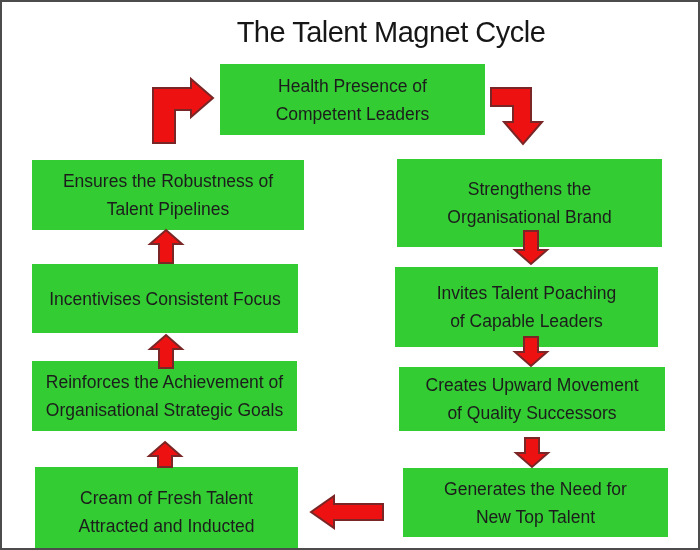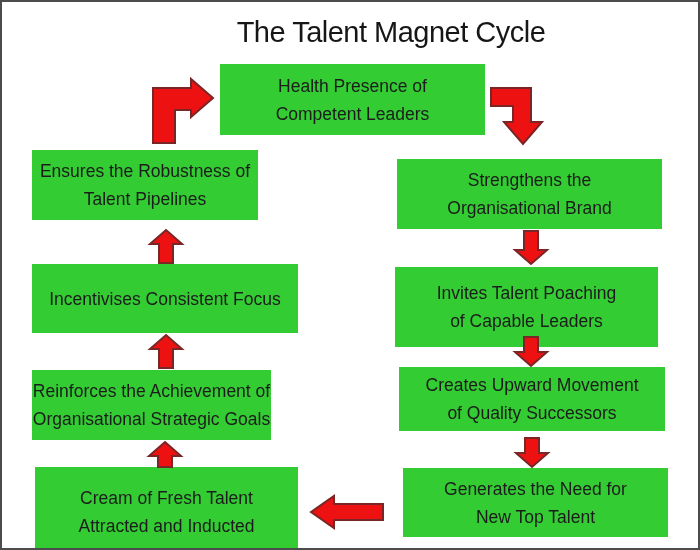--- a/index.html
+++ b/index.html
@@ -62,40 +62,40 @@
 
 <div class="canvas">
 
   <div class="title">The Talent Magnet Cycle</div>
 
   <div class="box" style="left:218px;top:62px;width:265px;height:71px">
     <span>Health Presence of</span>
     <span>Competent Leaders</span>
   </div>
 
-  <div class="box" style="left:30px;top:148px;width:226px;height:70px">
+  <div class="box" style="left:30px;top:158px;width:272px;height:70px">
     <span>Ensures the Robustness of</span>
     <span>Talent Pipelines</span>
   </div>
 
   <div class="box" style="left:30px;top:262px;width:266px;height:69px">
     <span>Incentivises Consistent Focus</span>
   </div>
 
-  <div class="box" style="left:30px;top:368px;width:239px;height:70px">
+  <div class="box" style="left:30px;top:359px;width:265px;height:70px">
     <span>Reinforces the Achievement of</span>
     <span>Organisational Strategic Goals</span>
   </div>
 
   <div class="box" style="left:33px;top:465px;width:263px;height:90px">
     <span>Cream of Fresh Talent</span>
     <span>Attracted and Inducted</span>
   </div>
 
-  <div class="box" style="left:395px;top:157px;width:265px;height:70px">
+  <div class="box" style="left:395px;top:157px;width:265px;height:88px">
     <span>Strengthens the</span>
     <span>Organisational Brand</span>
   </div>
 
   <div class="box" style="left:393px;top:265px;width:263px;height:80px">
     <span>Invites Talent Poaching</span>
     <span>of Capable Leaders</span>
   </div>
 
   <div class="box" style="left:397px;top:365px;width:266px;height:64px">

